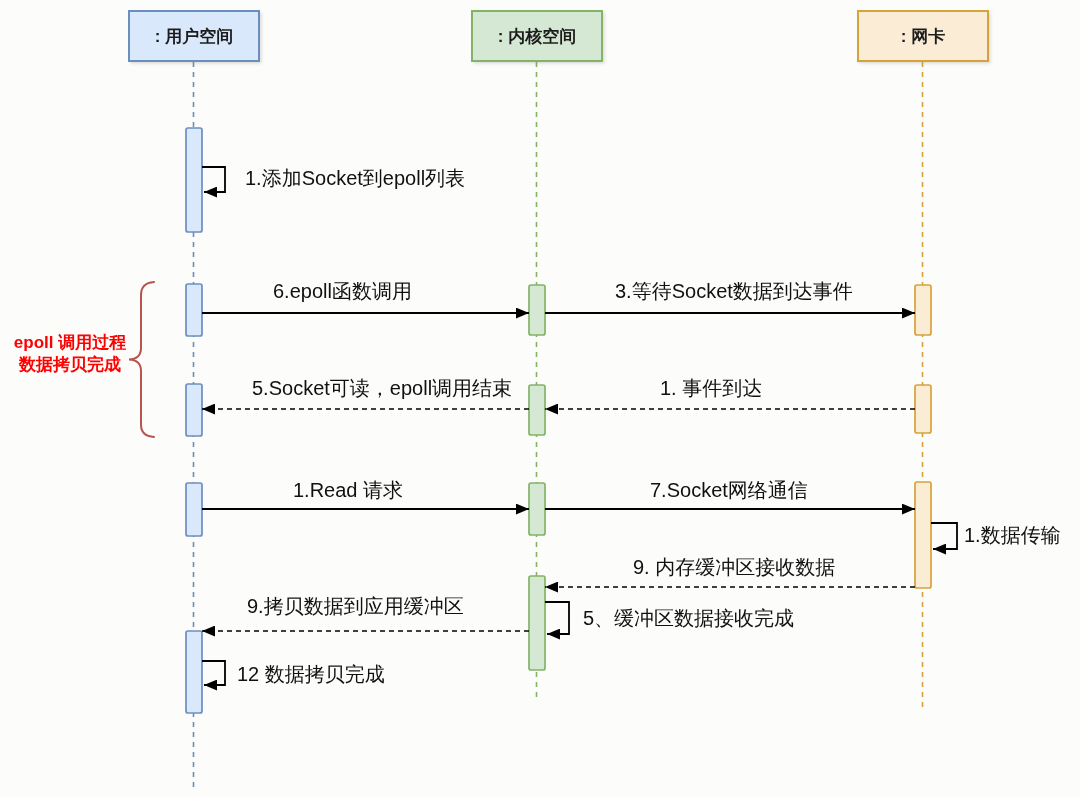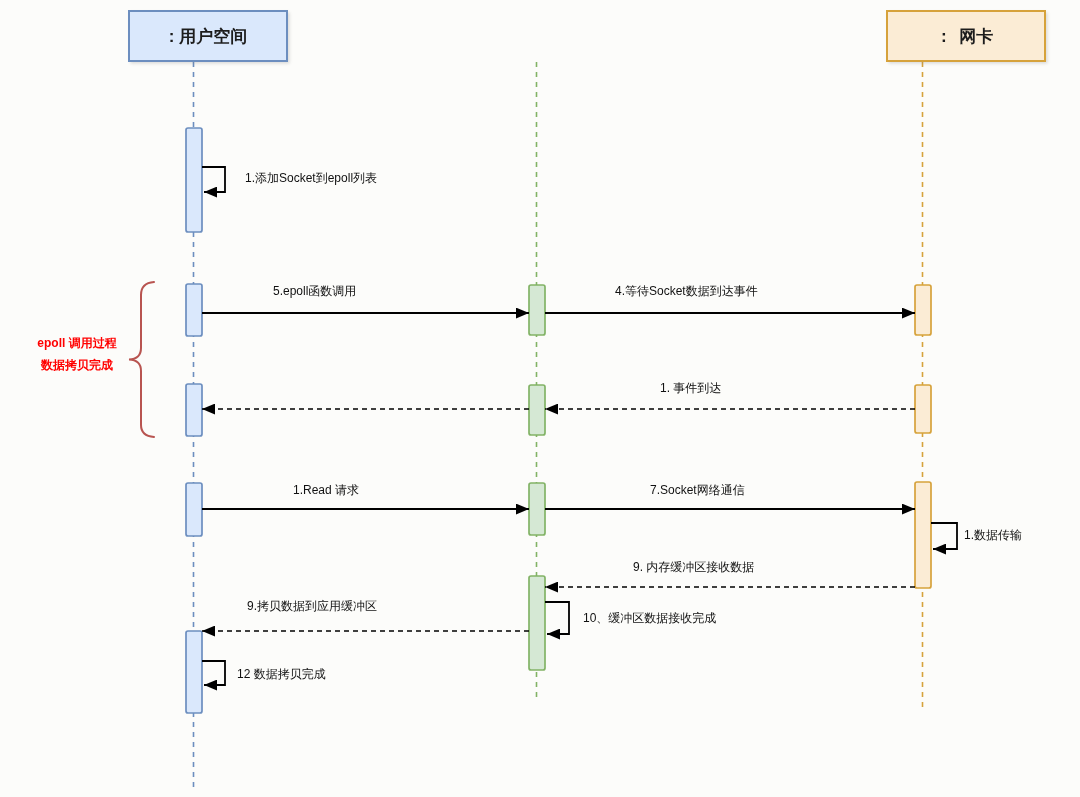--- a/index.html
+++ b/index.html
@@ -9,34 +9,34 @@
     --note-red:#ff0000;   --brace-red:#b85450;
     --ink:#111111;        --bg:#fcfcfa;
   }
   html,body{margin:0;padding:0;}
   body{background:var(--bg);}
   .canvas{
     position:relative;width:1080px;height:797px;background:var(--bg);
     font-family:"Liberation Sans","DejaVu Sans",sans-serif;overflow:hidden;
   }
   .actor{
-    position:absolute;top:10px;width:160px;height:52px;box-sizing:border-box;
+    position:absolute;top:10px;width:132px;height:52px;box-sizing:border-box;
     display:flex;align-items:center;justify-content:center;
     font-size:17px;font-weight:bold;color:#1c1c1c;
     border:2px solid;box-shadow:1.5px 1.5px 3px rgba(120,120,120,.25);
   }
   .actor-user  {left:128px;background:var(--blue-fill);  border-color:var(--blue-stroke);}
   .actor-kernel{left:471px;background:var(--green-fill); border-color:var(--green-stroke);}
-  .actor-nic   {left:886px;background:var(--orange-fill);border-color:var(--orange-stroke);font-family:Liberation Mono, monospace;}
+  .actor-nic   {left:857px;background:var(--orange-fill);border-color:var(--orange-stroke);}
   .msg-label{
-    position:absolute;font-size:12px;line-height:19px;color:var(--ink);white-space:nowrap;
+    position:absolute;font-size:20px;line-height:19px;color:var(--ink);white-space:nowrap;
   }
   .note{
-    position:absolute;left:15px;top:332px;width:124px;text-align:center;
-    color:var(--note-red);font-size:12px;line-height:22px;font-weight:600;white-space:nowrap;
+    position:absolute;left:8px;top:332px;width:124px;text-align:center;
+    color:var(--note-red);font-size:17px;line-height:22px;font-weight:600;white-space:nowrap;
   }
   svg.layer{position:absolute;left:0;top:0;}
   .ll{stroke-width:1.6;stroke-dasharray:5 5;fill:none;}
   .ll-user{stroke:var(--blue-stroke);}
   .ll-kernel{stroke:var(--green-stroke);}
   .ll-nic{stroke:var(--orange-stroke);}
   .bar{stroke-width:1.7;}
   .bar-user{fill:var(--blue-fill);stroke:var(--blue-stroke);}
   .bar-kernel{fill:var(--green-fill);stroke:var(--green-stroke);}
   .bar-nic{fill:var(--orange-fill);stroke:var(--orange-stroke);}
@@ -98,33 +98,37 @@
     <line class="msg dashed" x1="529" y1="631" x2="202" y2="631" marker-end="url(#ah)"></line>
 
     <path class="msg" d="M202,661 H225 V685 H204" marker-end="url(#ah)"></path>
 
     <path class="brace" d="M154,282 Q141,283 141,295 L141,348 Q141,359 129,359.5 Q141,360 141,371 L141,425 Q141,436 154,437"></path>
   </svg>
 
   <div class="actor actor-user">
     <span>: 用户空间</span>
   </div>
+  <div class="actor actor-kernel">
+    <span>: 内核空间</span>
+  </div>
   <div class="actor actor-nic">
     <span>: 网卡</span>
   </div>
 
   <div class="msg-label" style="left:245px;top:169px">1.添加Socket到epoll列表</div>
-  <div class="msg-label" style="left:273px;top:282px">5.epoll函数调用</div>
-  <div class="msg-label" style="left:615px;top:282px">4.等待Socket数据到达事件</div>
+  <div class="msg-label" style="left:273px;top:282px">6.epoll函数调用</div>
+  <div class="msg-label" style="left:615px;top:282px">3.等待Socket数据到达事件</div>
   <div class="msg-label" style="left:660px;top:379px">1. 事件到达</div>
+  <div class="msg-label" style="left:252px;top:379px">5.Socket可读，epoll调用结束</div>
   <div class="msg-label" style="left:293px;top:481px">1.Read 请求</div>
   <div class="msg-label" style="left:650px;top:481px">7.Socket网络通信</div>
   <div class="msg-label" style="left:964px;top:526px">1.数据传输</div>
   <div class="msg-label" style="left:633px;top:558px">9. 内存缓冲区接收数据</div>
-  <div class="msg-label" style="left:583px;top:609px">10、缓冲区数据接收完成</div>
+  <div class="msg-label" style="left:583px;top:609px">5、缓冲区数据接收完成</div>
   <div class="msg-label" style="left:247px;top:597px">9.拷贝数据到应用缓冲区</div>
   <div class="msg-label" style="left:237px;top:665px">12 数据拷贝完成</div>
 
   <div class="note">
     <div>epoll 调用过程</div>
     <div>数据拷贝完成</div>
   </div>
 
 </div>
 

